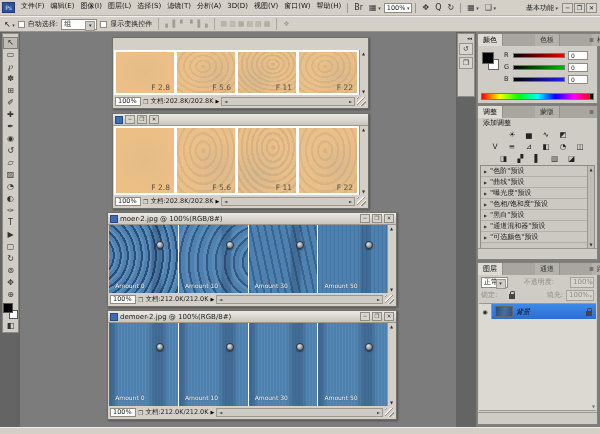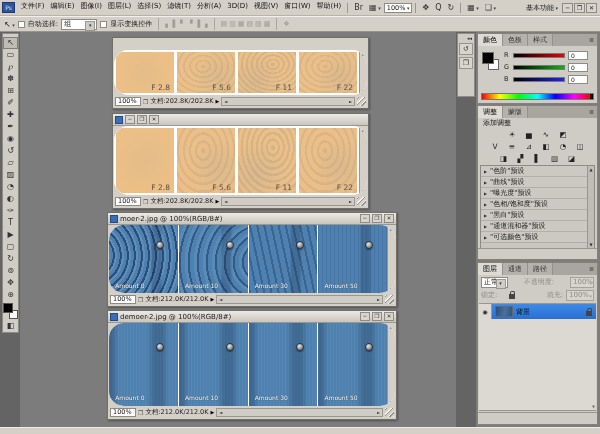--- a/index.html
+++ b/index.html
@@ -49,21 +49,21 @@
   .qmask { font-size:8px; color:#333; margin-top:2px; }
 
   .right-dock { position:absolute; left:456px; top:32px; width:20px; height:395px; background:#646464; }
   .dock-strip { position:absolute; left:457px; top:33px; width:18px; height:64px; background:#cfccc5; border:1px solid #8e8b84; }
   .strip-collapse { text-align:right; font-size:5px; color:#333; padding:1px 2px 0 0; }
   .strip-icon { width:14px; height:12px; margin:2px auto 0; background:#d8d5ce; border:1px solid #98948c;
                 font-size:7px; line-height:11px; text-align:center; color:#333; }
 
   
   .panel { position:absolute; left:477px; width:121px; background:#cfccc5; border:1px solid #84817a; }
-  .tabs { height:12px; background:#a9a69f; display:flex; align-items:flex-end; }
+  .tabs { height:12px; background:#a9a69f; display:flex; align-items:flex-end;gap:32px; }
   .tab { height:12px; line-height:12px; padding:0 5px; background:#b5b2ab; border-right:1px solid #94918a; color:#333; white-space:nowrap; }
   .tab.i0 { background:#dedbd4; color:#000; }
   .pmenu { margin-left:auto; padding-right:3px; font-size:6px; color:#444; line-height:12px; }
 
   #color-panel { top:33px; height:71px; }
   .cswatches { position:absolute; left:4px; top:18px; width:18px; height:20px; }
   .cswatches .b { position:absolute; left:6px; top:7px; width:11px; height:11px; background:#fff; border:1px solid #666; }
   .cswatches .f { position:absolute; left:0; top:0; width:12px; height:12px; background:#000; border:1px solid #666; }
   .chrow { position:absolute; left:26px; height:10px; display:flex; align-items:center; gap:3px; }
   .chrow.i0 { top:16px; } .chrow.i1 { top:28px; } .chrow.i2 { top:40px; }
@@ -107,21 +107,21 @@
   .mini-lock { position:relative; width:6px; height:5px; background:#444; display:inline-block; margin-top:3px; }
   .mini-lock::before { content:""; position:absolute; left:1px; top:-3px; width:3px; height:3px;
                        border:1px solid #444; border-bottom:none; border-radius:2px 2px 0 0; }
   .layer-list { position:absolute; left:1px; right:1px; top:40px; bottom:13px; background:#dcd9d2;
                 border-top:1px solid #9a978f; border-bottom:1px solid #9a978f; }
   .layer-row { height:15px; display:flex; align-items:center; background:linear-gradient(#3e8ae8,#2a6fd0); }
   .eye-cell { width:13px; height:15px; background:#dcd9d2; border-right:1px solid #9a978f; text-align:center;
               font-size:6px; line-height:15px; color:#222; }
   .layer-thumb { width:18px; height:11px; margin:0 3px; border:1px solid #666;
                  background:linear-gradient(100deg,#2c4e7c,#47719f 55%,#30527f); }
-  .layer-name { color:#0b0b0b; flex:1; }
+  .layer-name { font-style:italic; color:#0b0b0b; flex:1; }
   .layer-lock { margin-right:4px; }
   .llscroll { position:absolute; right:1px; top:1px; font-size:4px; color:#777; }
   .llscroll2 { position:absolute; right:1px; bottom:1px; font-size:4px; color:#777; }
   .layers-bottom { position:absolute; left:0; right:0; bottom:0; height:12px; border-top:1px solid #9a978f;
                    display:flex; justify-content:flex-end; gap:5px; padding:0 12px 0 0; align-items:center;
                    color:#444; font-size:6.5px; }
 
   .bottom-strip { position:absolute; left:0; top:427px; width:600px; height:7px; background:#d4d0c8; border-top:1px solid #efede9; }
 
   
@@ -129,21 +129,21 @@
   #w1 { left:112px; top:37px; width:257px; height:72px; }
   #w2 { left:112px; top:113px; width:257px; height:96px; }
   #w3 { left:107px; top:212px; width:290px; height:95px; }
   #w4 { left:107px; top:310px; width:290px; height:110px; }
   .titlebar { height:12px; display:flex; align-items:center; gap:2px; padding:0 2px;
               background:linear-gradient(#eceae4,#c8c5be); border-bottom:1px solid #9a978f; }
   .doc-icon { width:8px; height:8px; background:#3c6cb4; border:1px solid #274b80; flex:0 0 auto; }
   .wtitle { flex:1; font-size:7px; color:#222; white-space:nowrap; overflow:hidden; }
   .wbtn { width:10px; height:9px; background:#d8d5ce; border:1px solid #8e8b84; font-size:5.5px; line-height:7px;
           text-align:center; color:#333; flex:0 0 auto; }
-  .content { position:absolute; left:1px; right:1px; top:12px; bottom:13px; background:#fff; overflow:hidden;border-radius:15px; }
+  .content { position:absolute; left:1px; right:1px; top:12px; bottom:13px; background:#fff; overflow:hidden; }
   .vscroll { position:absolute; right:0; top:0; bottom:0; width:8px; background:#d4d0c8; border-left:1px solid #9a978f; }
   .vscroll .up,.vscroll .dn { position:absolute; left:0; width:7px; height:7px; font-size:4px; line-height:7px; text-align:center; color:#333; }
   .vscroll .up { top:0; } .vscroll .dn { bottom:0; }
   .imgs { position:absolute; left:0; right:8px; top:0; bottom:0; display:flex; }
   .tan-imgs { gap:3px; padding:2px; background:#fff; }
   .tan-panel { position:relative; flex:1; background-color:#ecbf86;
     background-image:repeating-radial-gradient(ellipse at 45% 35%, rgba(150,148,140,.22) 0 2px, transparent 2px 6px),
                      radial-gradient(circle at 70% 60%, rgba(160,158,150,.20), transparent 55%); }
   .tan-panel.i0 { background-image:radial-gradient(circle at 50% 50%, rgba(160,158,150,.10), transparent 70%); }
   .tan-panel.i2 { background-image:repeating-radial-gradient(ellipse at 60% 30%, rgba(150,148,140,.26) 0 2px, transparent 2px 5px),

